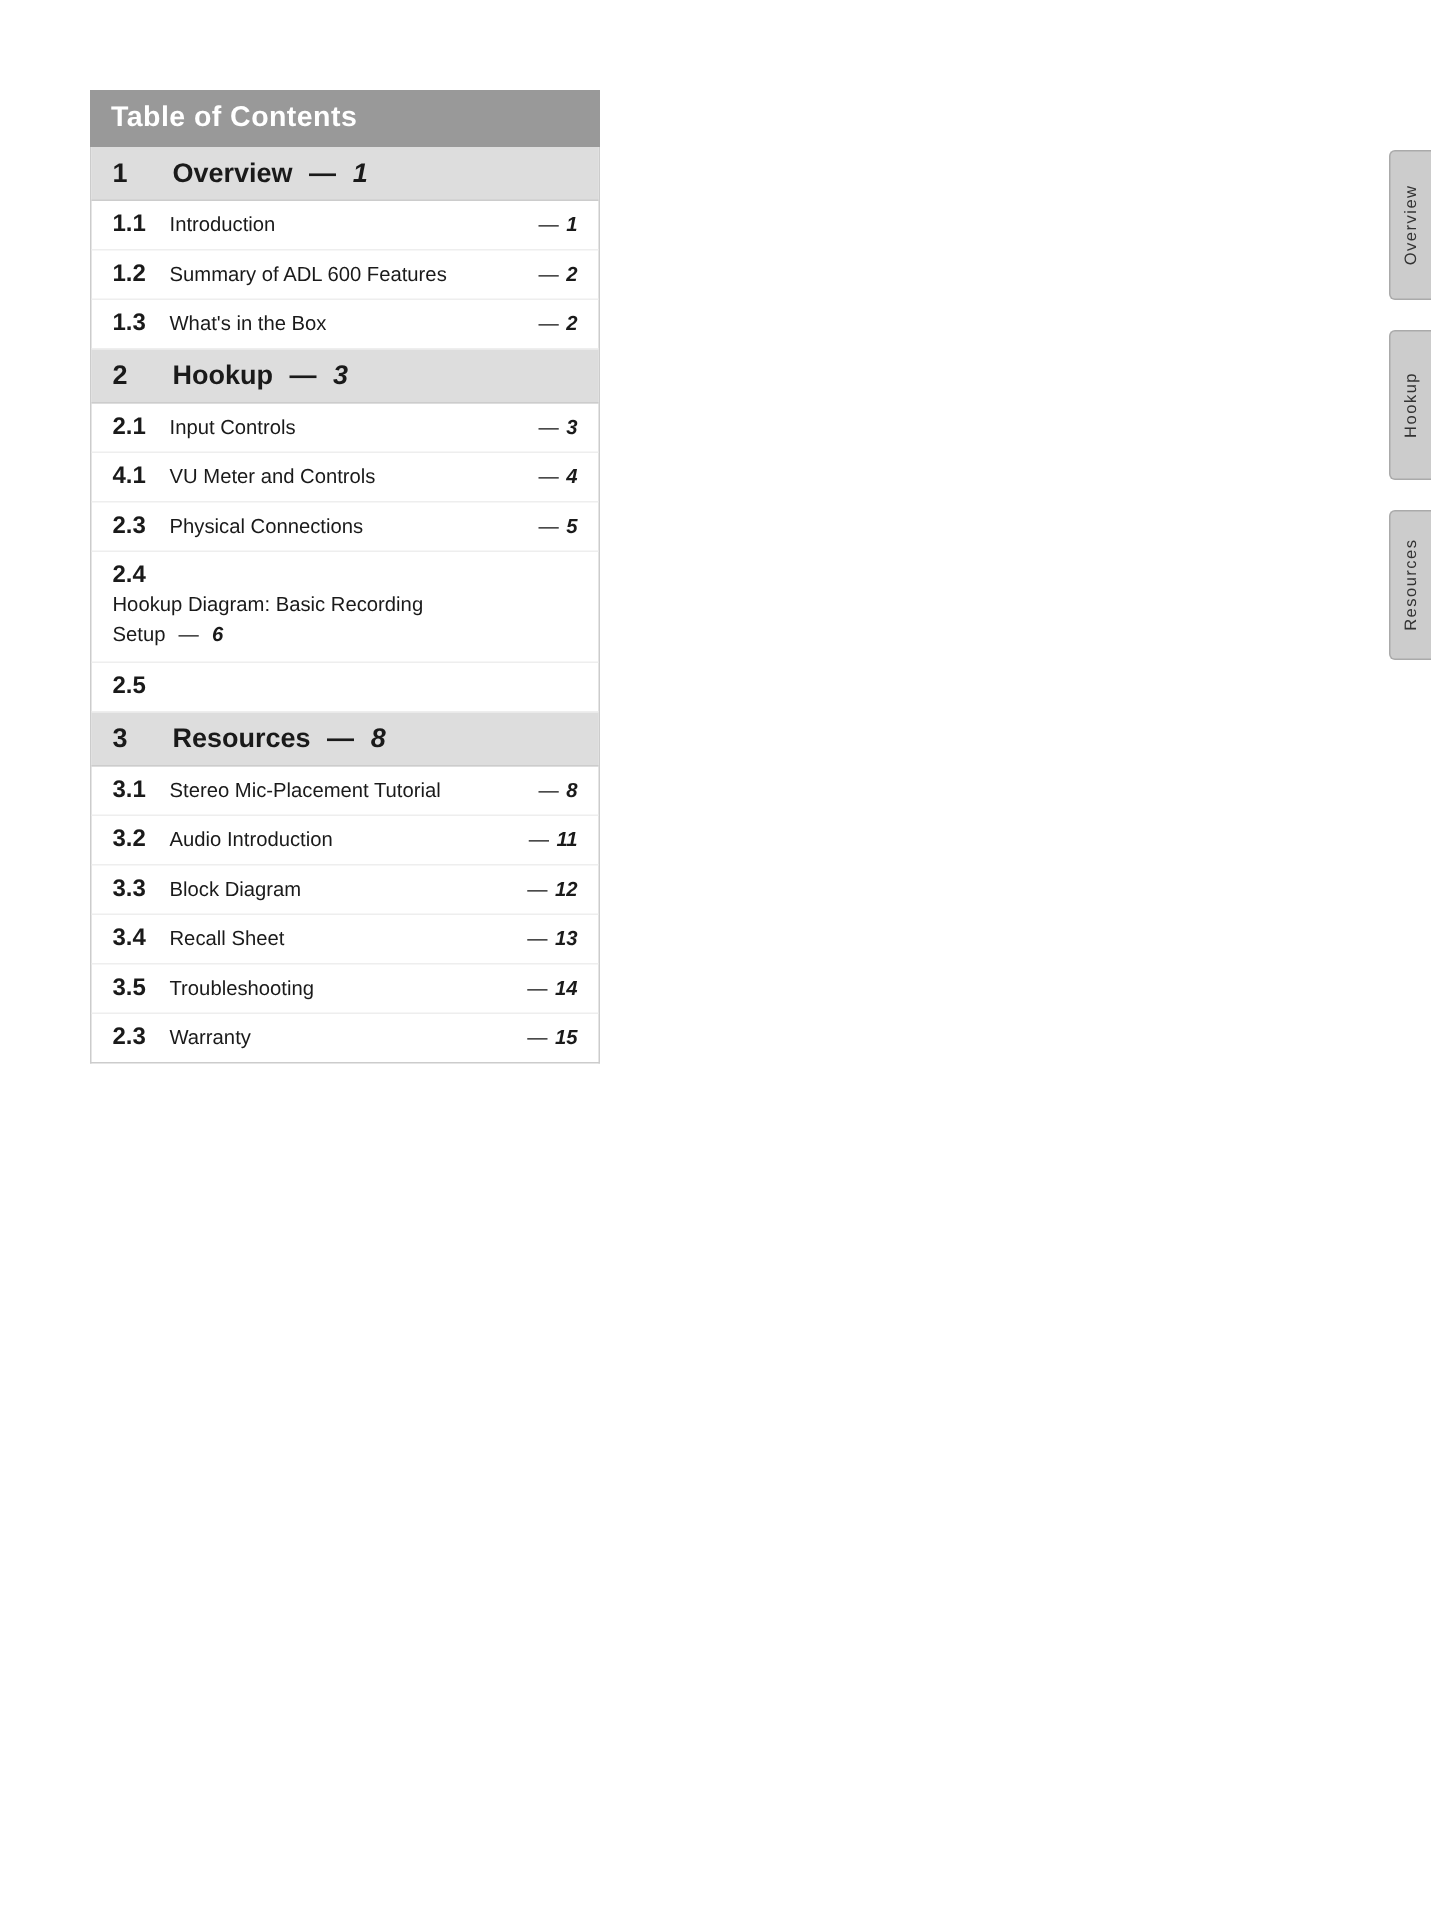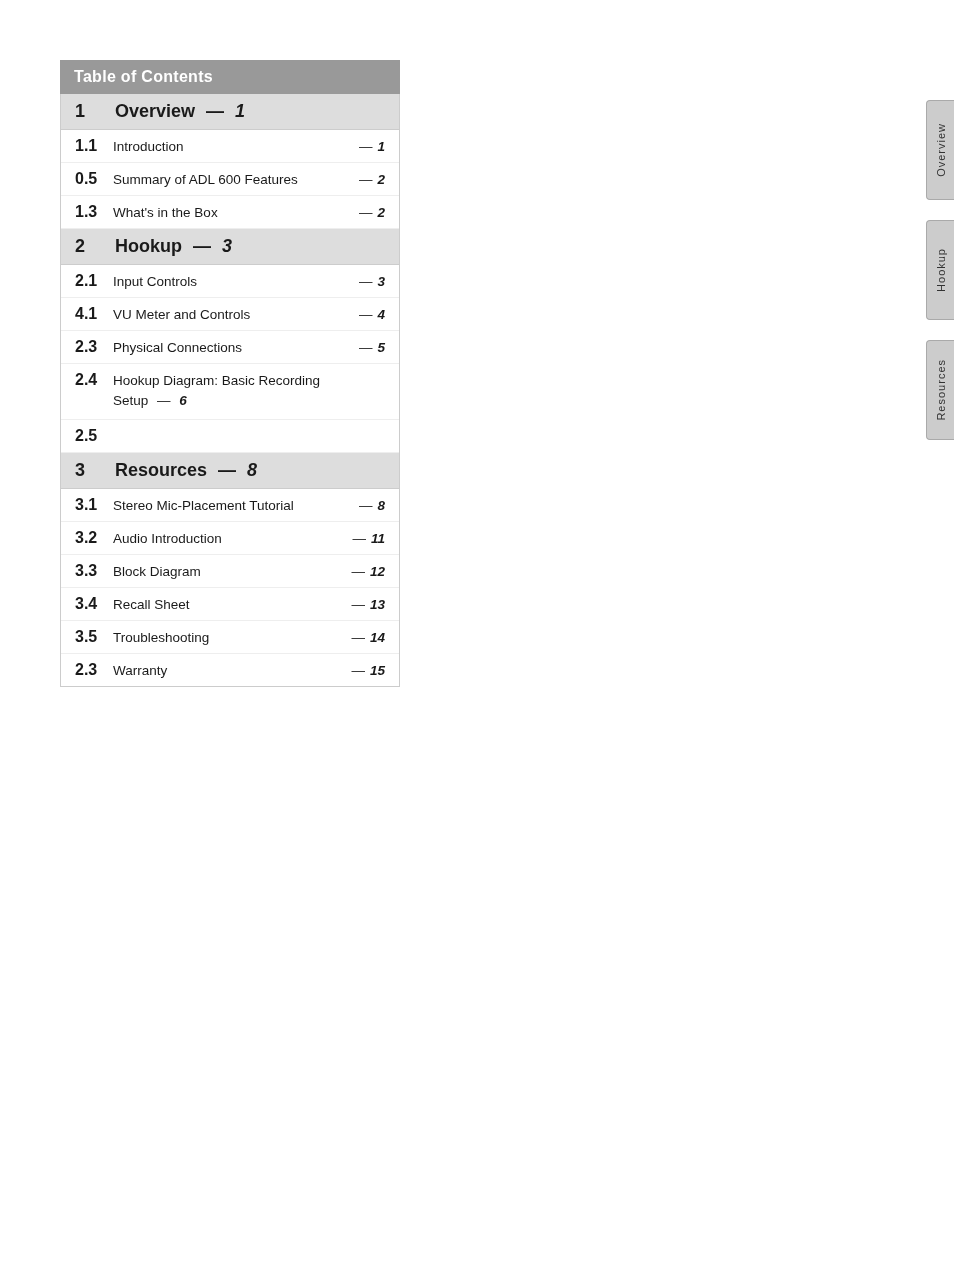--- a/index.html
+++ b/index.html
@@ -30,21 +30,21 @@
     
     .toc-header {
       background: #999999;
       padding: 8px 14px;
       margin-bottom: 0;
       display: inline-block;
       width: 340px;
     }
 
     .toc-header-text {
-      font-size: 16px;
+      font-size: 19px;
       font-weight: bold;
       color: #ffffff;
       letter-spacing: 0.3px;
     }
 
     .toc-body {
       width: 340px;
       border: 1px solid #cccccc;
       border-top: none;
       padding: 0;
@@ -118,20 +118,21 @@
       font-weight: bold;
       color: #1a1a1a;
     }
 
     .toc-item-multiline {
       display: flex;
       align-items: flex-start;
       padding: 7px 14px 7px 14px;
       gap: 0;
       border-bottom: 1px solid #eeeeee;
+      flex-direction: column;
     }
 
     .item-title-multiline {
       font-size: 13.5px;
       color: #1a1a1a;
       flex: 1;
       line-height: 1.5;
     }
 
     
@@ -198,21 +199,21 @@
       </div>
 
       <div class="toc-item">
         <span class="item-num">1.1</span>
         <span class="item-title">Introduction</span>
         <span class="item-dash">—</span>
         <span class="item-page">1</span>
       </div>
 
       <div class="toc-item">
-        <span class="item-num">0.5</span>
+        <span class="item-num">1.2</span>
         <span class="item-title">Summary of ADL 600 Features</span>
         <span class="item-dash">—</span>
         <span class="item-page">2</span>
       </div>
 
       <div class="toc-item">
         <span class="item-num">1.3</span>
         <span class="item-title">What's in the Box</span>
         <span class="item-dash">—</span>
         <span class="item-page">2</span>

